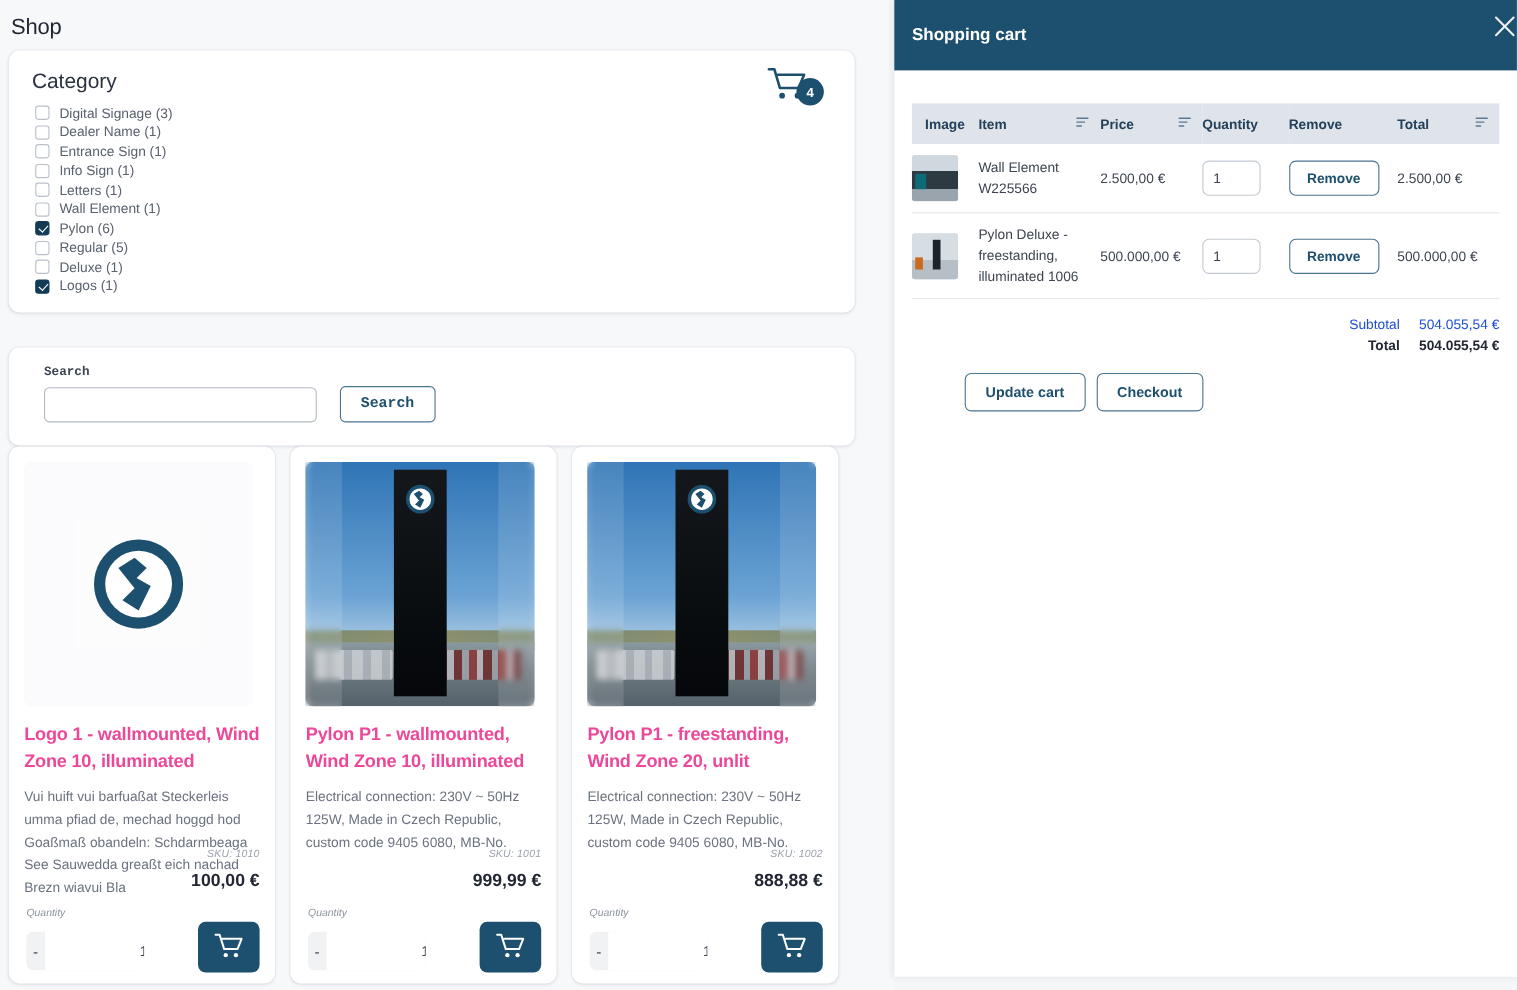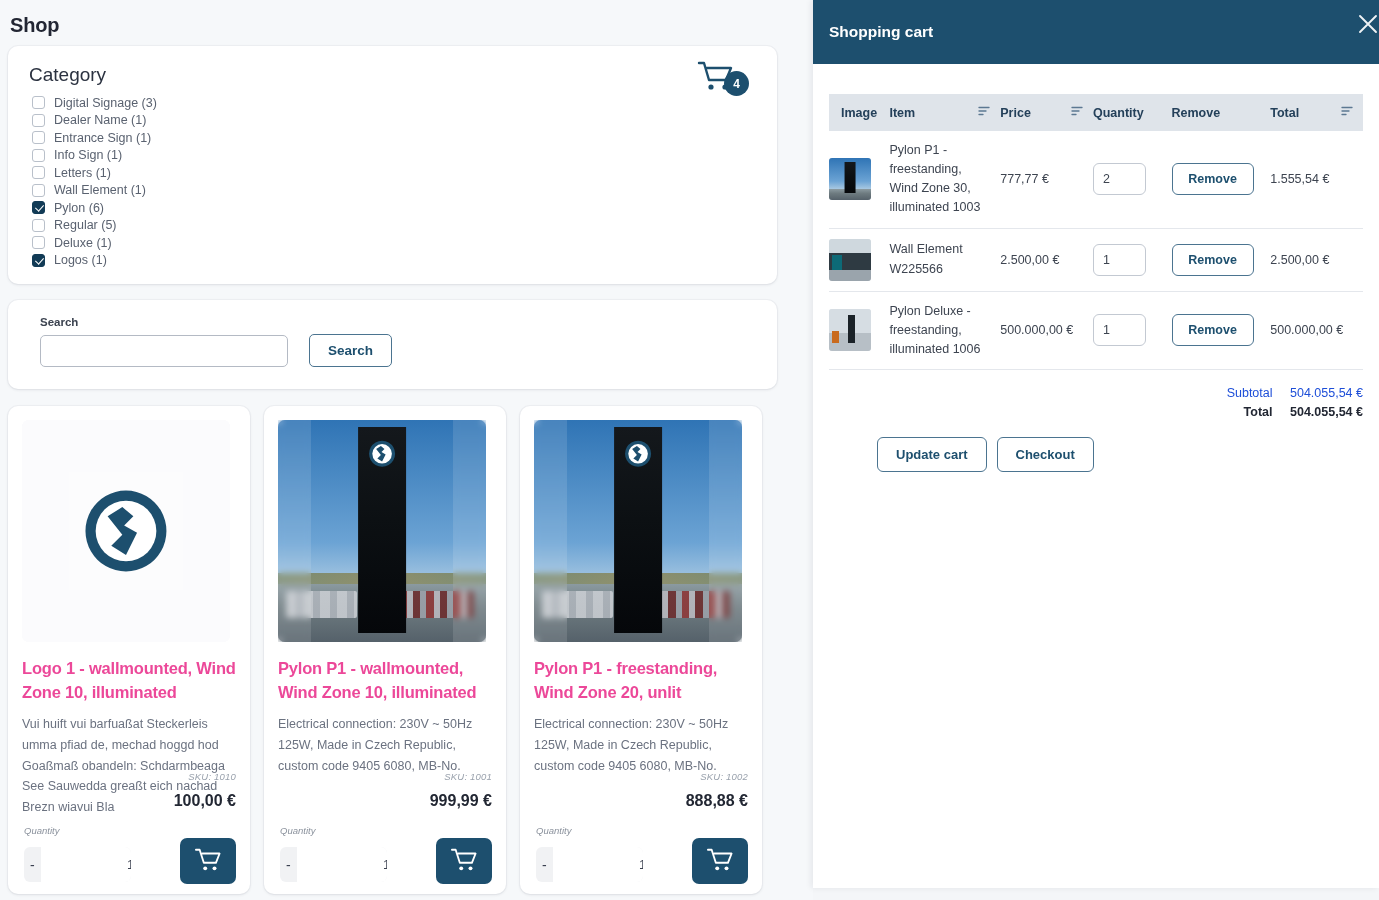--- a/index.html
+++ b/index.html
@@ -14,21 +14,21 @@
   .page { position: relative; width: 1379px; height: 900px; }
 
   
   .shop-area {
     position: absolute; left: 0; top: 0;
     width: 813px; height: 900px;
     background: #f6f8fa;
     overflow: hidden;
   }
   .shop-title {
-    font-size: 20px; font-weight: bold; color: #222633;
+    font-size: 20px; font-weight: normal; color: #222633;
     margin: 14px 0 10px 10px; letter-spacing: -0.2px;
   }
 
   .card {
     background: #ffffff;
     border-radius: 10px;
     box-shadow: 0 1px 3px rgba(40,50,70,0.10), 0 0 0 1px rgba(30,40,60,0.03);
   }
 
   
@@ -71,23 +71,24 @@
   .badge {
     position: absolute; right: 0; top: 11px;
     width: 25px; height: 25px; border-radius: 50%;
     background: #1d4f6e; color: #fff;
     font-size: 12px; font-weight: bold;
     display: flex; align-items: center; justify-content: center;
   }
 
   
   .search-panel {
-    position: absolute; left: 8px; top: 300px;
+    position: absolute; left: 8px; top: 316px;
     width: 769px; height: 89px;
     padding: 14px 18px;
+    font-family: Liberation Mono, monospace;
   }
   .search-label {
     font-size: 11.5px; font-weight: bold; color: #3c4350;
     margin: 2px 0 6px 14px;
   }
   .search-row { display: flex; align-items: center; margin-left: 14px; }
   .search-input {
     width: 248px; height: 32px;
     border: 1px solid #b4bac4; border-radius: 5px;
     background: #fff; outline: none;
@@ -535,37 +536,20 @@
                   <span><svg width="12" height="12" viewBox="0 0 12 12">
                       <path d="M1 2.5h10M1 6h7M1 9.5h4" stroke="#5c7892" stroke-width="1.3" stroke-linecap="round"></path>
                     </svg></span>
                 </div>
               </th>
             </tr>
         </thead>
         <tbody id="cart-rows">
             <tr>
               <td class="c-image">
-                <div class="thumb tn-pylon">
-                  <div class="ph sky">
-                    <div class="ground"></div>
-                    <div class="pillar"></div>
-                  </div>
-                </div>
-              </td>
-              <td>
-                <div class="item-name">Pylon P1 - freestanding, Wind Zone 30, illuminated 1003</div>
-              </td>
-              <td>777,77 €</td>
-              <td><input class="qty-box" value="2" style=""></td>
-              <td><button class="remove-btn">Remove</button></td>
-              <td>1.555,54 €</td>
-            </tr>
-            <tr>
-              <td class="c-image">
                 <div class="thumb ">
                   <div class="tn-building"></div>
                 </div>
               </td>
               <td>
                 <div class="item-name">Wall Element W225566</div>
               </td>
               <td>2.500,00 €</td>
               <td><input class="qty-box" value="1" style=""></td>
               <td><button class="remove-btn">Remove</button></td>

